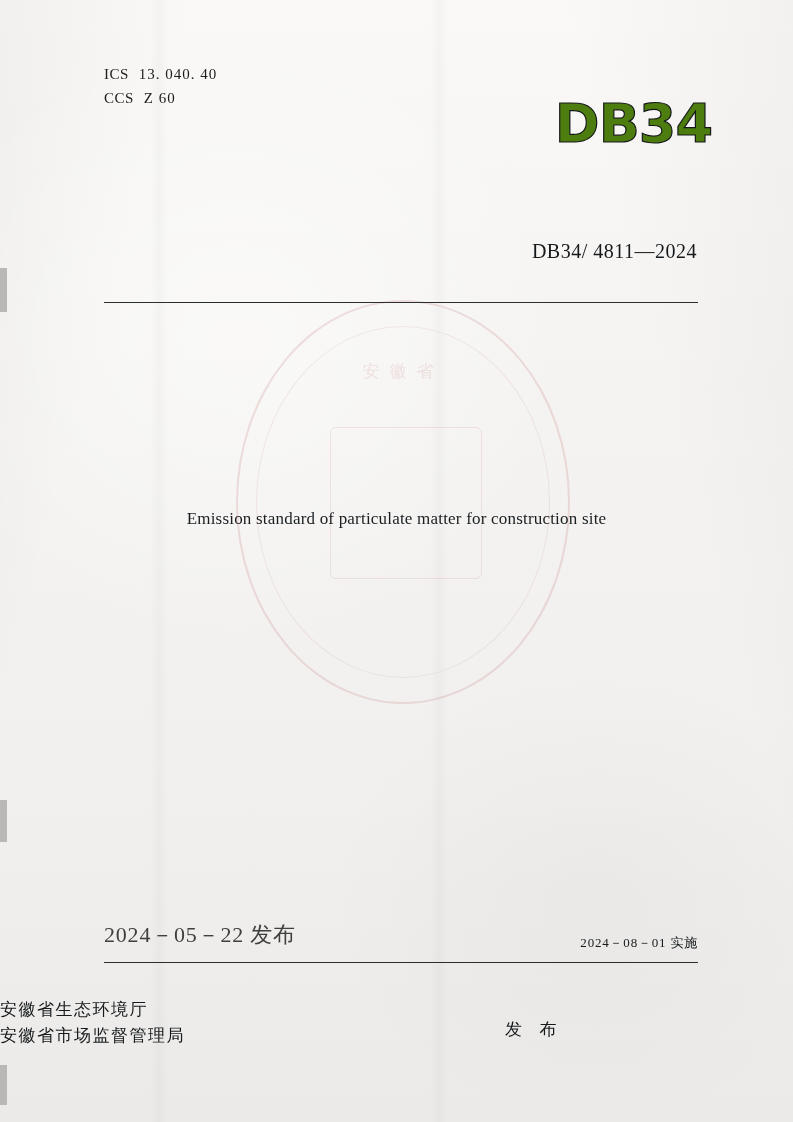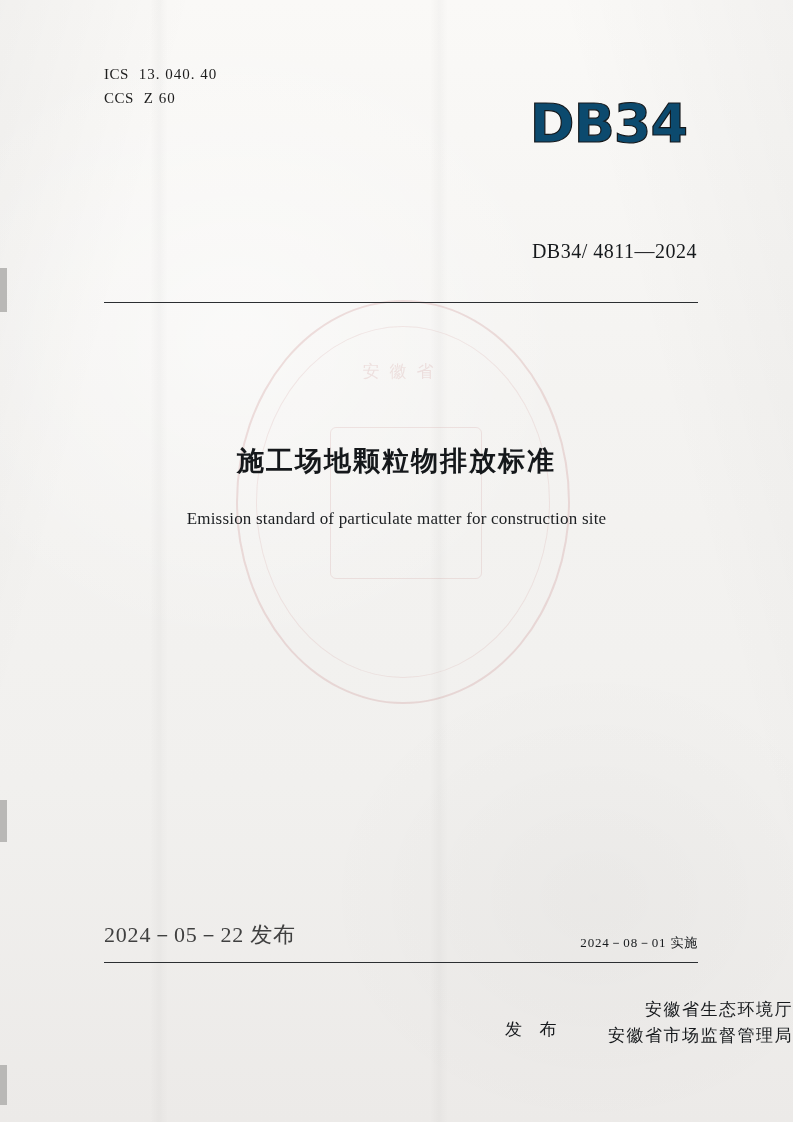--- a/index.html
+++ b/index.html
@@ -99,27 +99,27 @@
     line-height: 24px;
     letter-spacing: 0.6px;
     font-family: "Liberation Serif", serif;
   }
   .ics-line span.label { letter-spacing: 0.5px; }
   .ics-line span.val { margin-left: 10px; letter-spacing: 1px; }
 
   
   .db-logo {
     position: absolute;
-    right: 106px;
+    right: 81px;
     top: 92px;
     font-family: "DejaVu Sans", sans-serif;
     font-weight: bold;
     font-size: 54px;
     letter-spacing: -1px;
-    color: #0c4a6e;
+    color: #4d7c0f;
     -webkit-text-stroke: 1.2px #15181b;
   }
 
   
   .prov-title {
     position: absolute;
     left: 0;
     right: 0;
     top: 172px;
     text-align: center;
@@ -201,25 +201,24 @@
     font-size: 13px;
     letter-spacing: 0.8px;
     color: #16191c;
   }
 
   
   .publishers {
     position: absolute;
     left: 0; right: 0;
     top: 996px;
-    text-align: right;
-    font-family: "DejaVu Sans", sans-serif;
-    font-size: 17px;
-    color: #16191c;
-    margin-left: 39px;
+    text-align: left;
+    font-family: "DejaVu Sans", sans-serif;
+    font-size: 17px;
+    color: #16191c;
   }
   .pub-row {
     line-height: 26px;
     letter-spacing: 1.5px;
     position: relative;
     display: block;
   }
   .pub-issue {
     position: absolute;
     left: 505px;
@@ -267,21 +266,20 @@
     </div>
   </div>
 
   <div class="db-logo">DB34</div>
 
 
   <div class="std-no">DB34/ 4811—2024</div>
 
   <div class="rule"></div>
 
-  <div class="doc-title-cn">施工场地颗粒物排放标准</div>
   <div class="doc-title-en">Emission standard of particulate matter for construction site</div>
 
   <div class="date-left">2024－05－22 发布</div>
   <div class="date-right">2024－08－01 实施</div>
   <div class="date-rule"></div>
 
   <div class="publishers">
     <span class="pub-row">安徽省生态环境厅</span>
     <span class="pub-row">安徽省市场监督管理局</span>
   </div>

